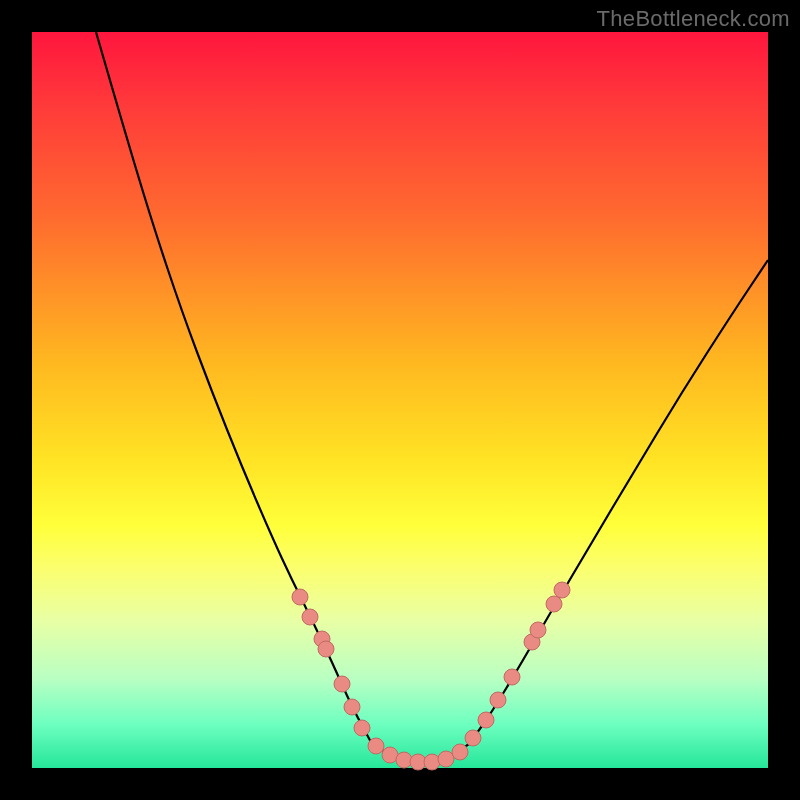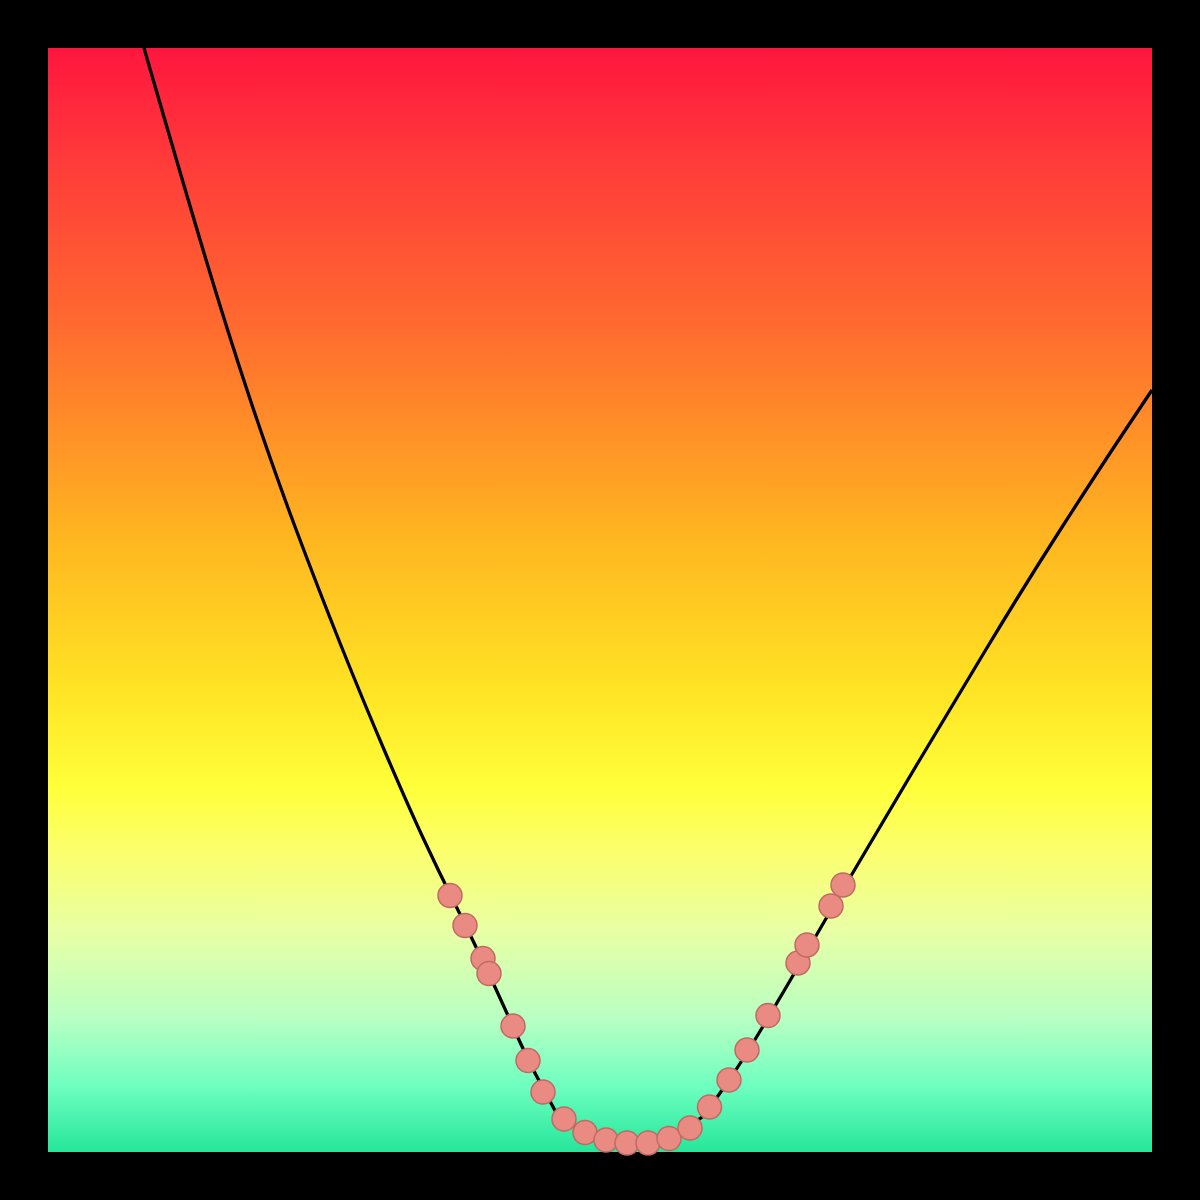--- a/index.html
+++ b/index.html
@@ -54,20 +54,21 @@
     top: 0;
     width: 736px;
     height: 736px;
     overflow: visible;
   }
 </style>
 </head>
 <body>
 
 <div class="frame">
+  <div class="watermark">TheBottleneck.com</div>
   <div class="plot">
     <svg class="curve" viewBox="0 0 736 736" preserveAspectRatio="none">
       <path fill="none" stroke="#000" stroke-width="2.2" d="M 64 0 Q 90 90 105 140 Q 120 190 135 235 Q 150 280 165 320 Q 180 360 195 397.5 Q 210 435 225 470 Q 240 505 250 526.5 Q 260 548 270 568 Q 280 588 290 609 Q 300 630 310 652.5 Q 320 675 330 693.5 Q 340 712 340 712 Q 340 712 350 718 Q 360 724 370 727 Q 380 730 390 730 Q 400 730 410 727 Q 420 724 428.5 718 Q 437 712 437 712 Q 437 712 448.5 696 Q 460 680 475 655 Q 490 630 505 604 Q 520 578 540 544 Q 560 510 580 476.5 Q 600 443 625 401.5 Q 650 360 675 321 Q 700 282 718 255 L 736 228" id="curvePath"></path>
       <g id="dotsGroup">
           <circle cx="268" cy="565" r="8" fill="#e98b83" stroke="#c06a63" stroke-width="1"></circle>
           <circle cx="278" cy="585" r="8" fill="#e98b83" stroke="#c06a63" stroke-width="1"></circle>
           <circle cx="290" cy="607" r="8" fill="#e98b83" stroke="#c06a63" stroke-width="1"></circle>
           <circle cx="294" cy="617" r="8" fill="#e98b83" stroke="#c06a63" stroke-width="1"></circle>
           <circle cx="310" cy="652" r="8" fill="#e98b83" stroke="#c06a63" stroke-width="1"></circle>
           <circle cx="320" cy="675" r="8" fill="#e98b83" stroke="#c06a63" stroke-width="1"></circle>

